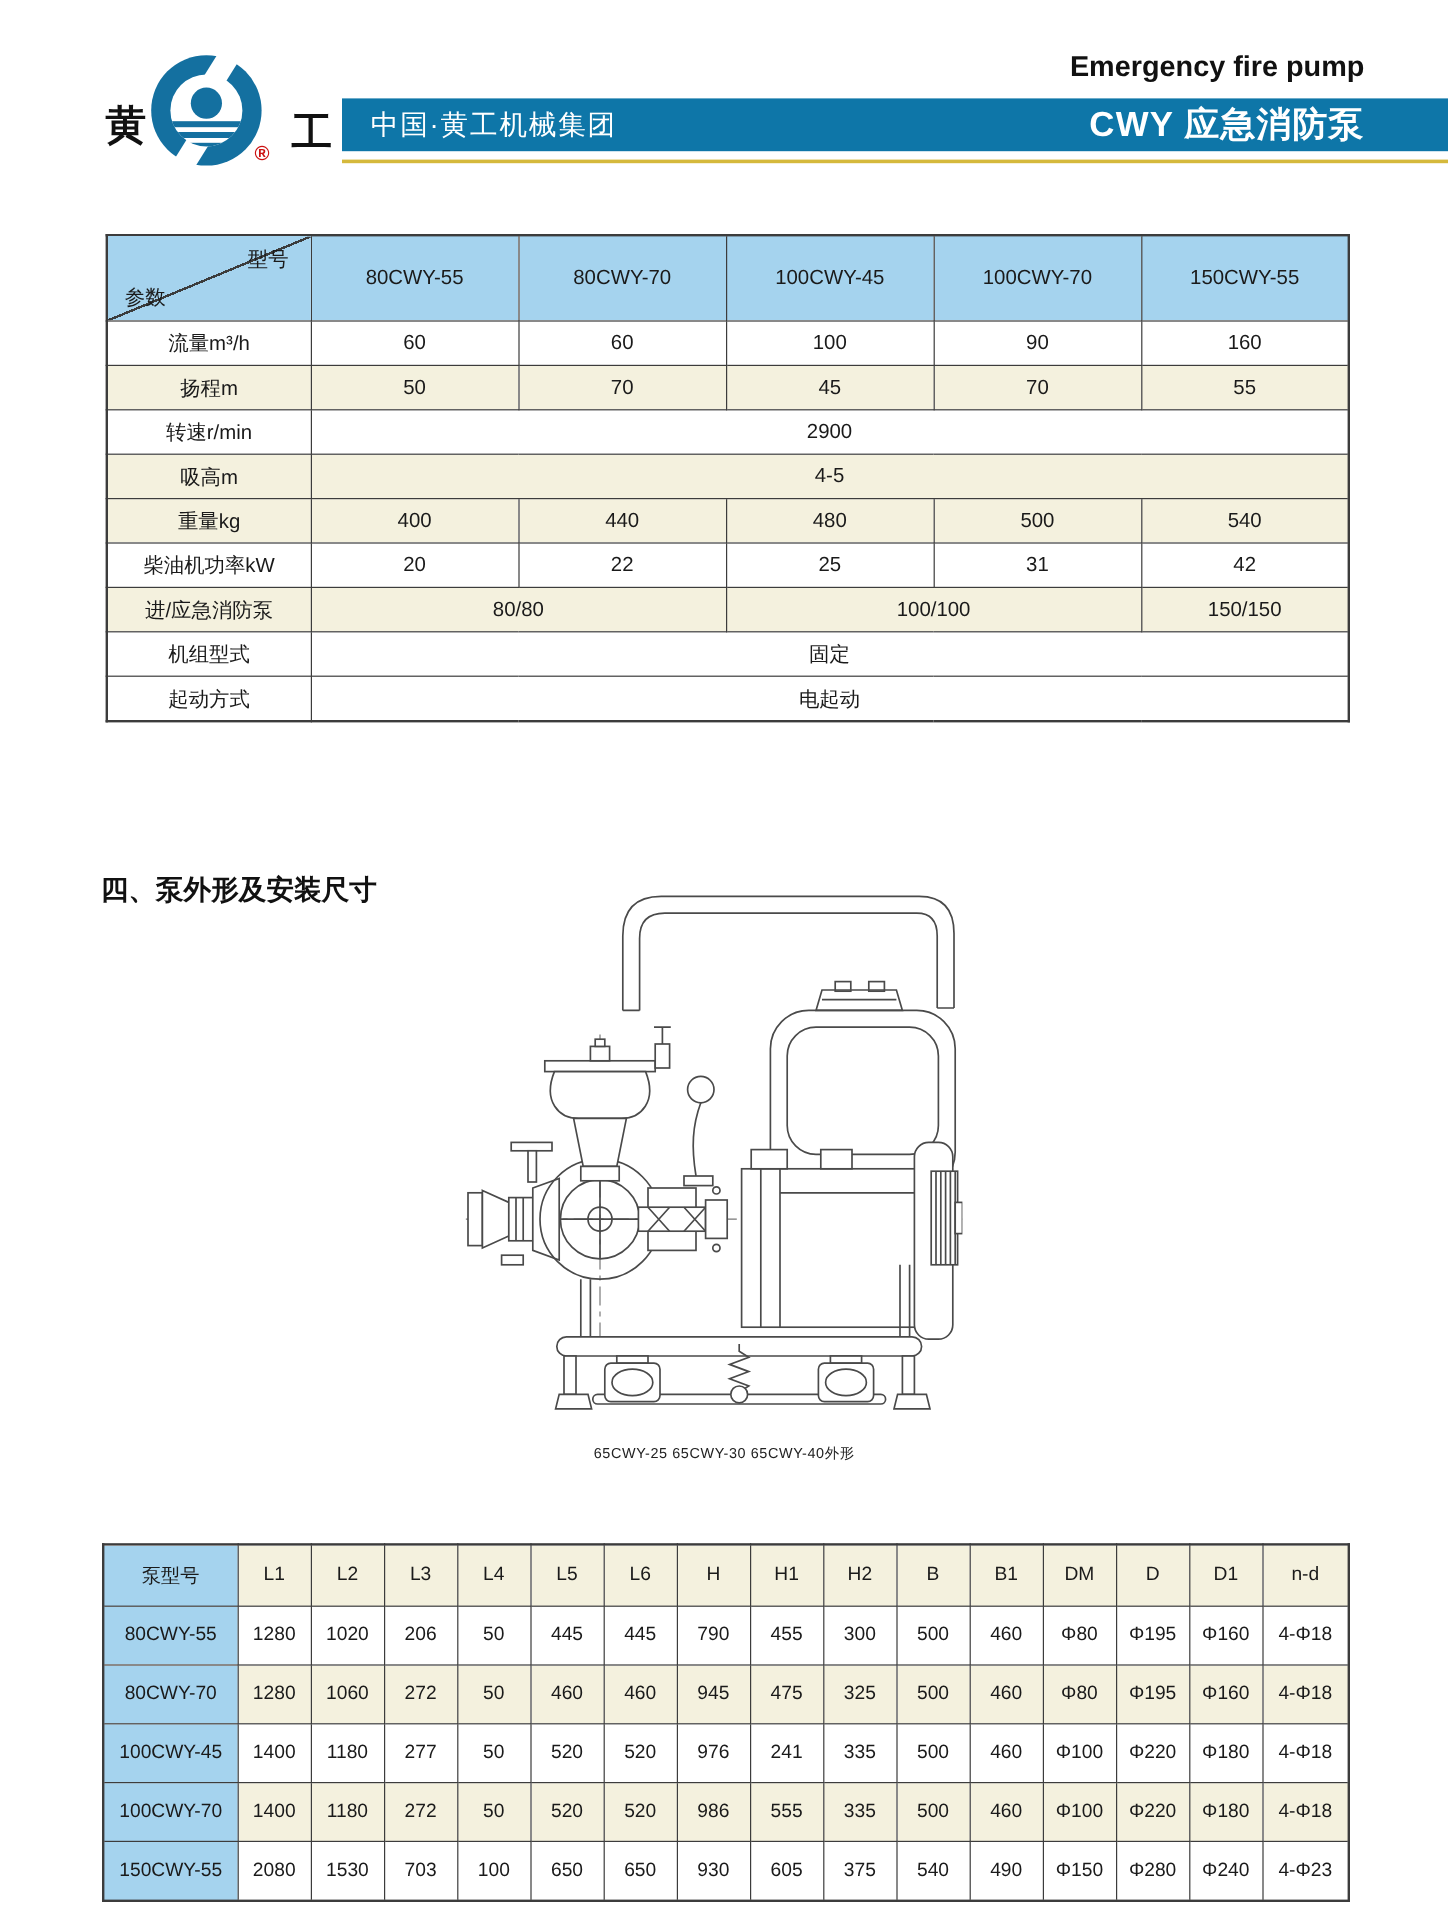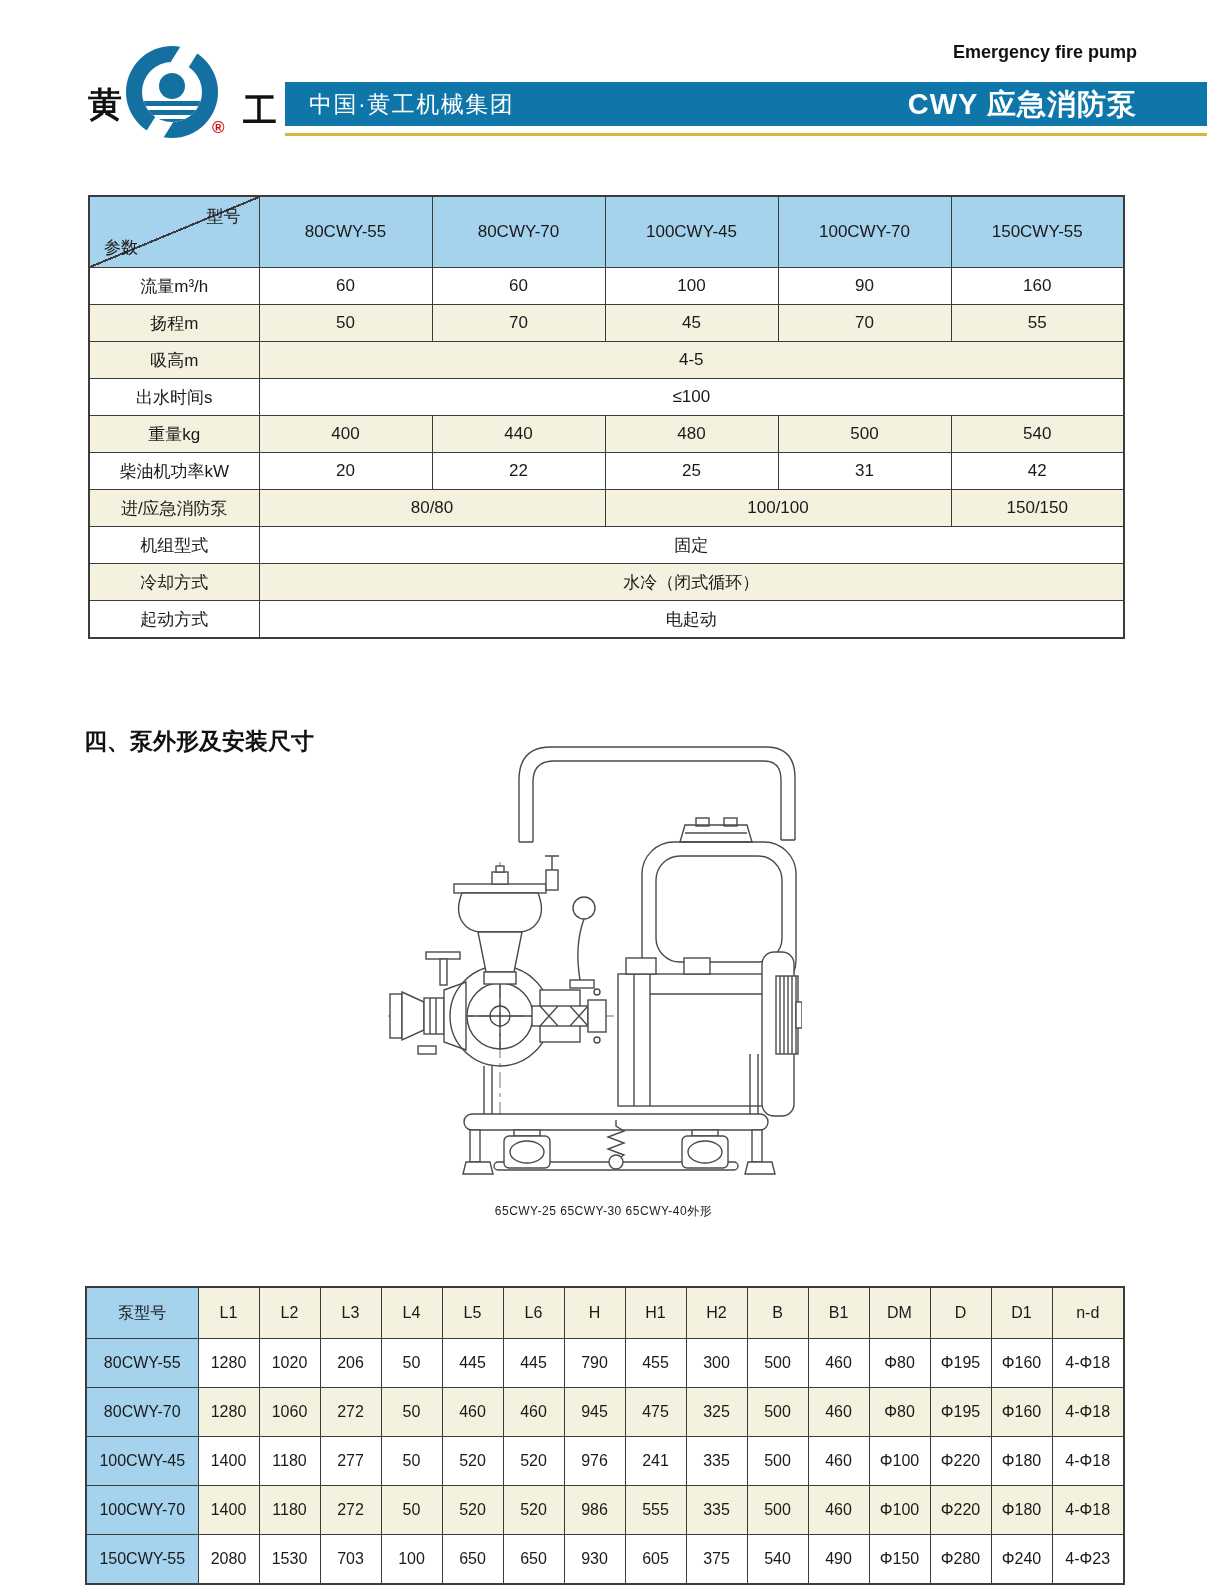--- a/index.html
+++ b/index.html
@@ -7,21 +7,21 @@
         font-family:"Liberation Sans","DejaVu Sans",sans-serif;color:#1a1a1a;overflow:hidden;}
 
   
   .logo-char{position:absolute;font-weight:bold;font-size:34px;color:#111;}
   .logo-reg{position:absolute;font-weight:bold;font-size:17px;color:#cc1111;}
   .banner{position:absolute;left:285px;top:82px;width:922px;height:44px;background:var(--banner-blue);}
   .banner .company{position:absolute;left:24px;top:0;line-height:44px;color:#fff;font-weight:normal;
                    font-size:23px;letter-spacing:1.5px;}
   .banner .cwy{position:absolute;right:70px;top:0;line-height:44px;color:#fff;font-weight:bold;
                font-size:29px;letter-spacing:1px;}
-  .product-en{position:absolute;right:70px;top:42px;font-size:18px;font-weight:bold;color:#111;}
+  .product-en{position:absolute;right:70px;top:42px;font-size:24px;font-weight:bold;color:#111;}
   .gold-line{position:absolute;left:285px;top:133px;width:922px;height:3px;background:var(--accent-gold);}
 
   
   table{border-collapse:collapse;table-layout:fixed;}
   td,th{border:1px solid #3c3c3c;text-align:center;vertical-align:middle;padding:0;
         font-weight:normal;overflow:hidden;white-space:nowrap;}
   .spec-table{position:absolute;left:88px;top:195px;width:1037px;border:2px solid #3c3c3c;font-size:17px;}
   .spec-table th.model{background:var(--head-blue);height:70px;}
   .spec-table td,.spec-table th.rowlab{height:36px;}
   .spec-table tr.alt td,.spec-table tr.alt th{background:var(--cream);}
@@ -115,27 +115,27 @@
           <td>160</td>
         </tr>
         <tr class="alt">
           <th class="rowlab">扬程m</th>
           <td>50</td>
           <td>70</td>
           <td>45</td>
           <td>70</td>
           <td>55</td>
         </tr>
+        <tr>
+          <th class="rowlab">转速r/min</th>
+          <td colspan="5">2900</td>
+        </tr>
         <tr class="alt">
           <th class="rowlab">吸高m</th>
           <td colspan="5">4-5</td>
-        </tr>
-        <tr>
-          <th class="rowlab">出水时间s</th>
-          <td colspan="5">≤100</td>
         </tr>
         <tr class="alt">
           <th class="rowlab">重量kg</th>
           <td>400</td>
           <td>440</td>
           <td>480</td>
           <td>500</td>
           <td>540</td>
         </tr>
         <tr>
@@ -148,24 +148,20 @@
         </tr>
         <tr class="alt">
           <th class="rowlab">进/应急消防泵</th>
           <td colspan="2">80/80</td>
           <td colspan="2">100/100</td>
           <td colspan="1">150/150</td>
         </tr>
         <tr>
           <th class="rowlab">机组型式</th>
           <td colspan="5">固定</td>
-        </tr>
-        <tr class="alt">
-          <th class="rowlab">冷却方式</th>
-          <td colspan="5">水冷（闭式循环）</td>
         </tr>
         <tr>
           <th class="rowlab">起动方式</th>
           <td colspan="5">电起动</td>
         </tr>
       </tbody>
   </table>
 
   <div class="section-title">四、泵外形及安装尺寸</div>
 

